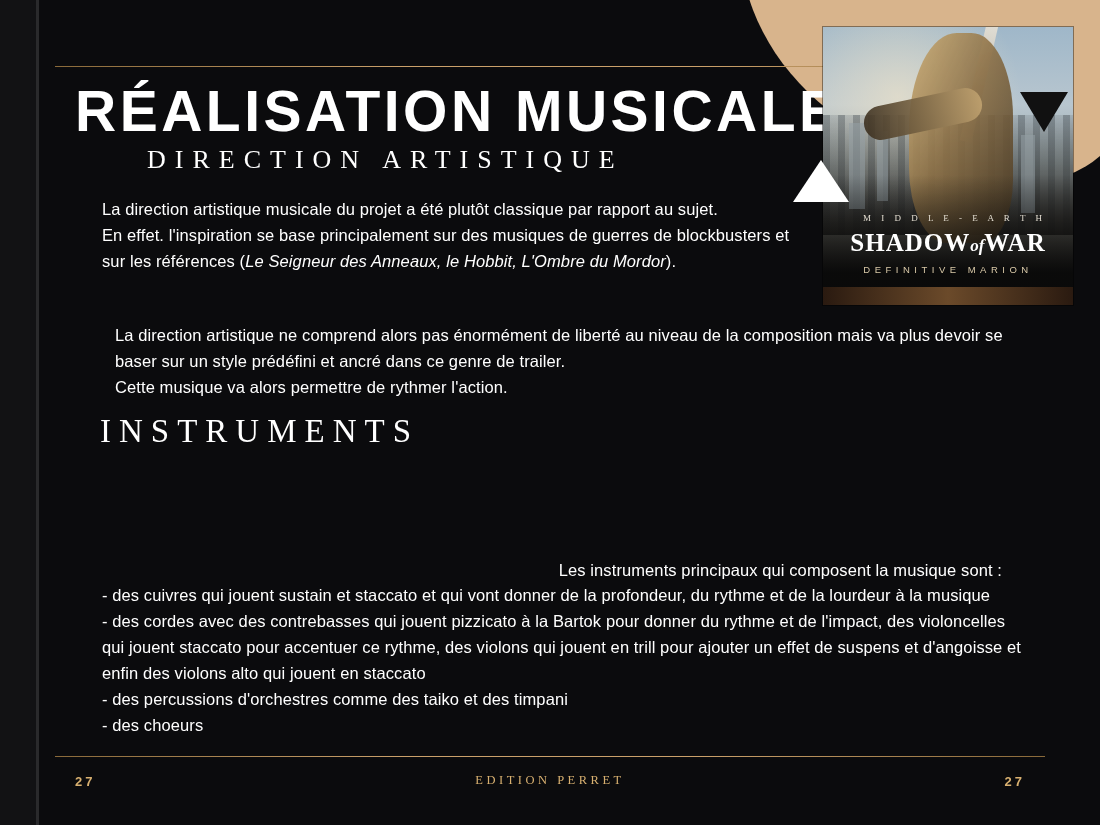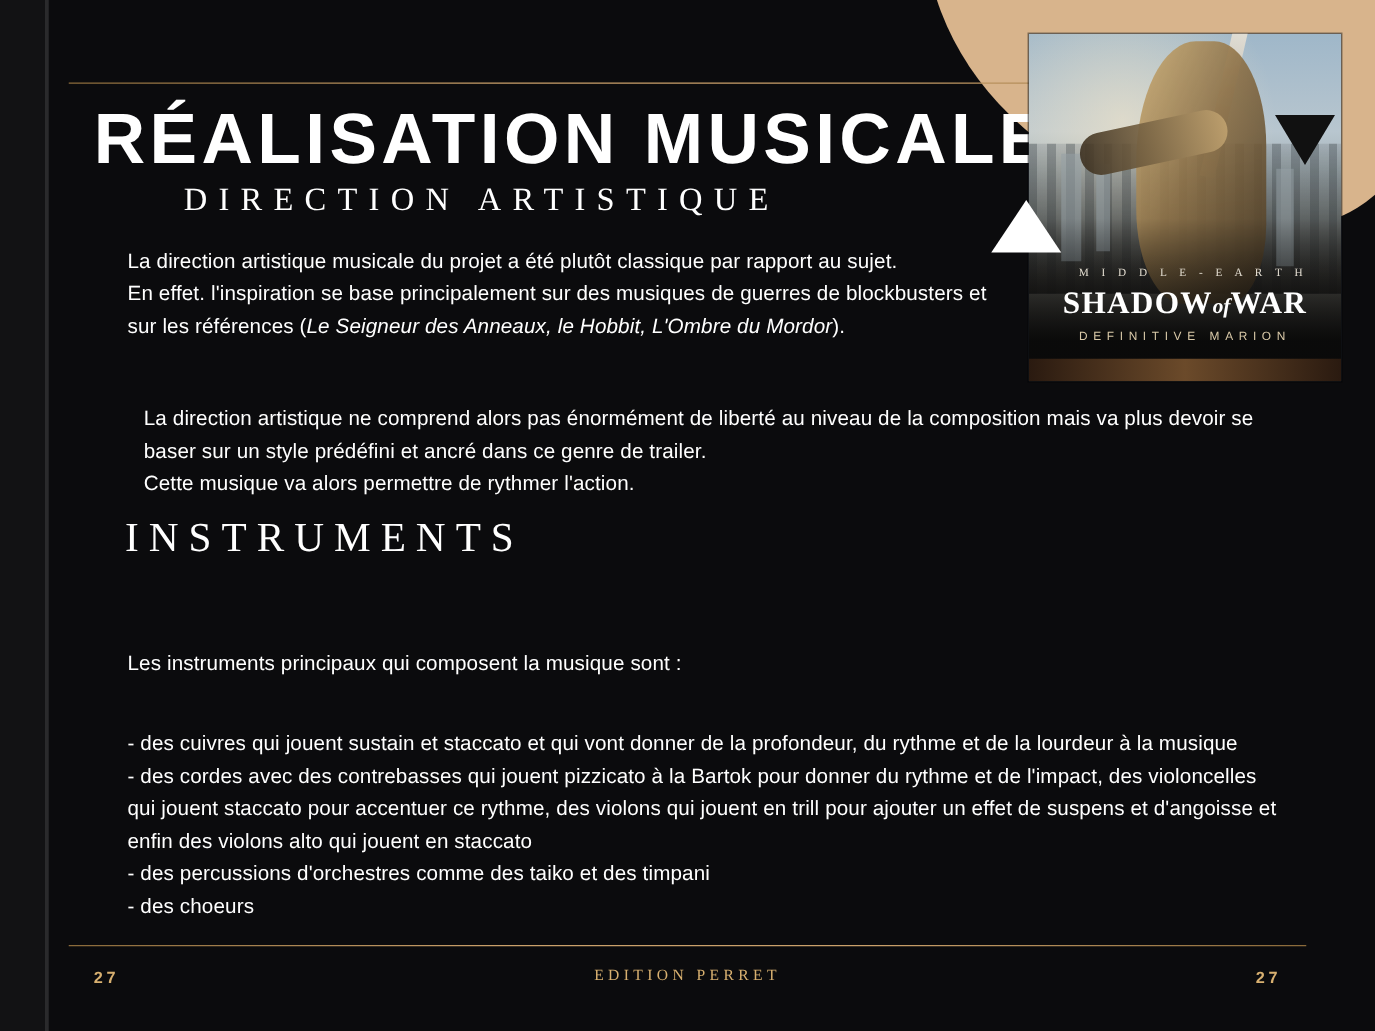--- a/index.html
+++ b/index.html
@@ -117,21 +117,21 @@
     position: absolute;
     z-index: 6;
     color: #ffffff;
     font-size: 16.5px;
     line-height: 26px;
     letter-spacing: 0.1px;
   }
   .para-1 { left: 102px; top: 196px; width: 710px; }
   .para-2 { left: 102px; top: 322px; width: 930px; margin-left: 13px; }
   .para-3 { left: 102px; top: 461px; width: 960px; }
-  .para-4 { left: 102px; top: 518px; width: 900px; }
+  .para-4 { left: 102px; top: 557px; width: 900px; text-align: right; }
   .para-5 { left: 102px; top: 582px; width: 930px; }
   .italic { font-style: italic; }
 
   
   .cover {
     position: absolute;
     right: 27px;
     top: 27px;
     width: 250px;
     height: 278px;

